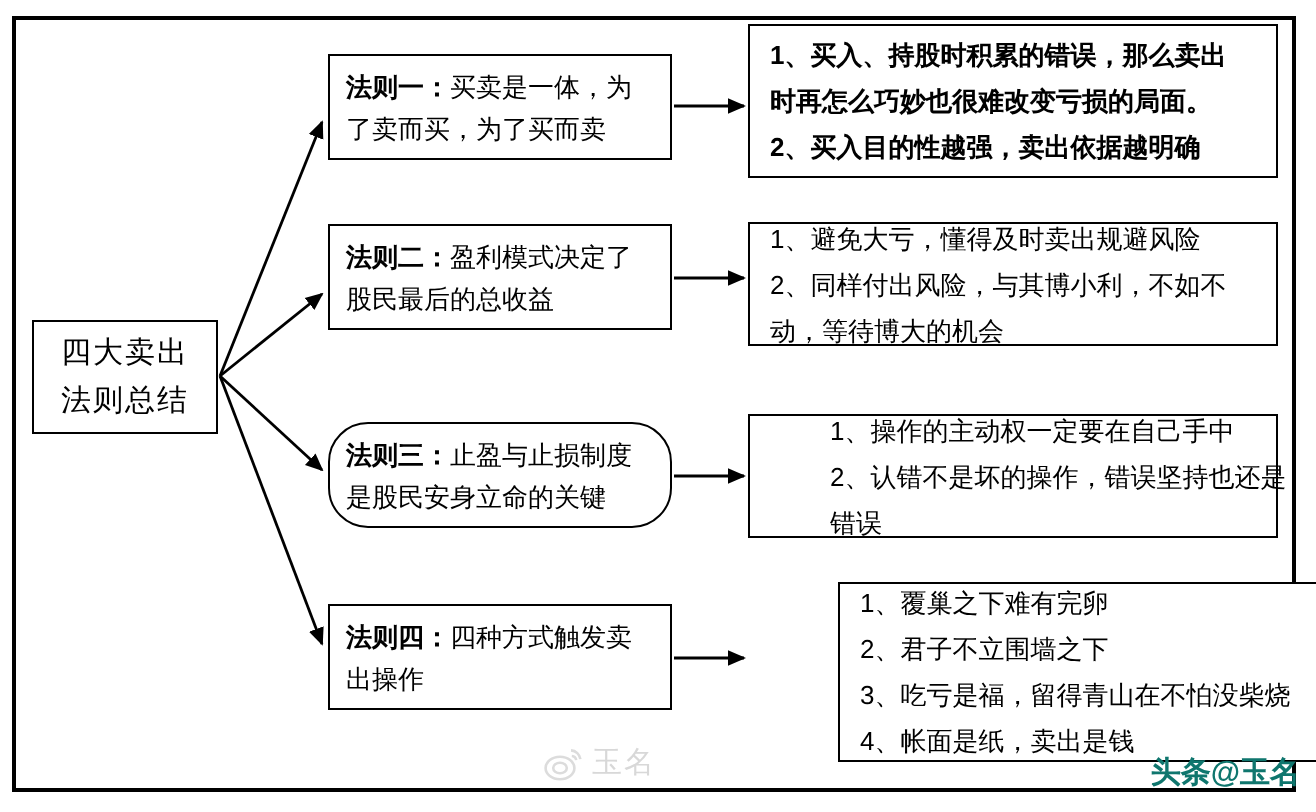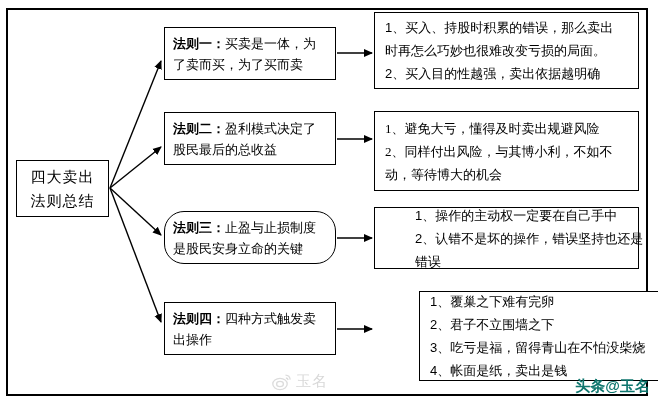--- a/index.html
+++ b/index.html
@@ -88,22 +88,22 @@
     left: 374px;
     width: 265px;
     padding: 4px 8px 4px 10px;
   }
   .detail-node .line {
     font-size: 13px;
     line-height: 23px;
     color: #000000;
     white-space: nowrap;
   }
-  #detail-node-1 { top: 12px;  height: 77px; }
-  #detail-node-2 { top: 111px; height: 80px; font-family: Liberation Serif, serif; }
+  #detail-node-1 { top: 12px;  height: 77px; font-weight: bold; }
+  #detail-node-2 { top: 111px; height: 62px; }
   #detail-node-3 { top: 207px; height: 62px; padding-left: 40px; }
   #detail-node-4 { top: 291px; height: 90px; margin-left: 45px; }
 
   
   .watermark {
     position: absolute;
     color: #d8d8d8;
     font-size: 15px;
     letter-spacing: 1px;
     white-space: nowrap;

